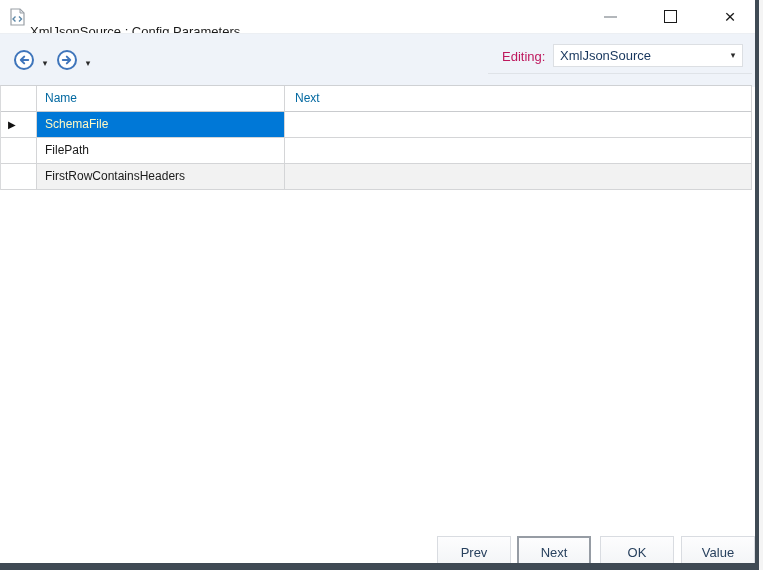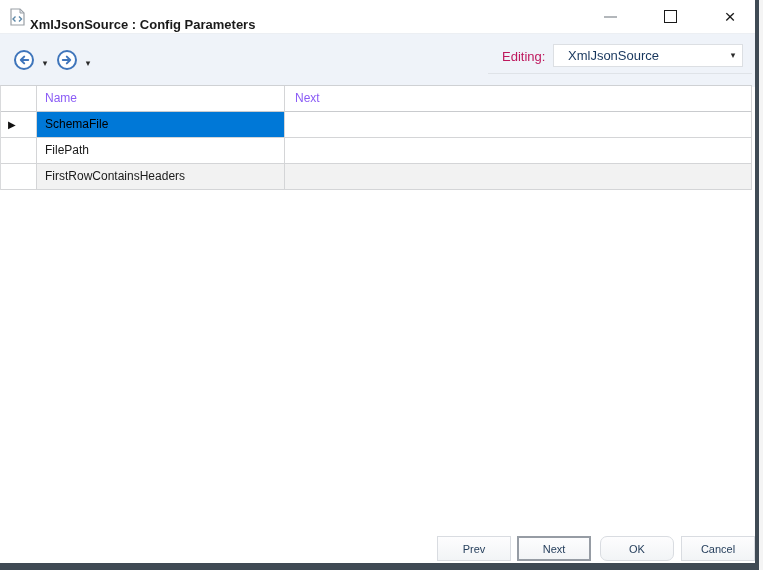--- a/index.html
+++ b/index.html
@@ -5,21 +5,21 @@
   html,body{margin:0;padding:0;}
   body{
     width:763px;height:570px;position:relative;overflow:hidden;
     font-family:"Liberation Sans", sans-serif;
     background:#ffffff;
   }
   .abs{position:absolute;}
 
   
   #title-bar{left:0;top:0;width:755px;height:33px;background:#ffffff;}
-  #title-text{left:30px;top:8px;height:33px;line-height:33px;font-size:13px;color:#1a1a1a;white-space:nowrap;font-weight:bold;}
+  #title-text{left:30px;top:15px;height:33px;line-height:33px;font-size:13px;color:#1a1a1a;white-space:nowrap;}
   #file-icon{left:9px;top:8px;}
   .winbtn{top:0;width:46px;height:33px;display:flex;align-items:center;justify-content:center;cursor:default;}
   #min-btn{left:587px;}
   #max-btn{left:647px;}
   #close-btn{left:707px;}
   #min-glyph{width:13px;height:2px;background:#b3b7bb;}
   #max-glyph{width:11px;height:11px;border:1.4px solid #1a1a1a;background:transparent;}
   #close-glyph{font-size:19px;color:#1a1a1a;line-height:19px;font-weight:400;}
 
   
@@ -27,44 +27,44 @@
   .navbtn{top:50px;width:24px;height:24px;display:flex;align-items:center;justify-content:center;cursor:pointer;}
   #back-btn{left:12px;}
   #fwd-btn{left:55px;}
   .navdrop{top:56px;width:14px;height:14px;display:flex;align-items:center;justify-content:center;cursor:pointer;}
   #back-drop{left:38px;}
   #fwd-drop{left:81px;}
   .caret{font-size:9px;color:#2a2a2a;line-height:9px;}
 
   #editing-label{left:502px;top:46px;height:22px;line-height:22px;font-size:13px;color:#be185d;}
   #editing-combo{left:553px;top:44px;width:190px;height:23px;background:#ffffff;border:1px solid #dcdfe3;box-sizing:border-box;display:flex;align-items:center;cursor:pointer;}
-  #editing-value{flex:1;padding-left:14px;font-size:13px;color:#17365d;white-space:nowrap;overflow:hidden;}
+  #editing-value{flex:1;padding-left:6px;font-size:13px;color:#17365d;white-space:nowrap;overflow:hidden;}
   #combo-caret{width:18px;text-align:center;}
   #combo-underline{left:488px;top:73px;width:264px;height:1px;background:#dfe3e8;}
 
   
   #grid{left:0;top:85px;width:752px;background:#ffffff;border-top:1px solid #cfd1d4;border-left:1px solid #d9dadc;box-sizing:border-box;}
   .g-row{display:flex;height:26px;}
   .g-cell{box-sizing:border-box;border-right:1px solid #d4d5d7;border-bottom:1px solid #d4d5d7;height:26px;line-height:25px;font-size:12px;color:#1a1a1a;overflow:hidden;white-space:nowrap;}
   .rowh{width:36px;background:#ffffff;display:flex;align-items:center;justify-content:flex-start;padding-left:7px;}
   .colname{width:248px;padding-left:8px;}
   .colvalue{flex:1;padding-left:10px;}
-  .g-header .g-cell{background:#ffffff;color:#8b5cf6;border-bottom:1px solid #c9cbce;}
+  .g-header .g-cell{background:#ffffff;color:#0369a1;border-bottom:1px solid #c9cbce;}
   .row-alt .colname,.row-alt .colvalue{background:#f2f2f2;}
-  .cell-selected{background:#0078d7;color:#000000;}
+  .cell-selected{background:#0078d7;color:#fef9c3;}
   #row-pointer{font-size:10px;color:#111111;line-height:10px;}
 
   
-  .btn{top:536px;width:74px;height:25px;background:linear-gradient(#fdfdfe,#f2f4f6);
+  .btn{top:536px;width:74px;height:33px;background:linear-gradient(#fdfdfe,#f2f4f6);
        border:1px solid #d9dce1;box-sizing:border-box;
        display:flex;align-items:center;justify-content:center;
-       font-size:11px;color:#28415e;cursor:pointer;}
+       font-size:13px;color:#28415e;cursor:pointer;}
   #prev-btn{left:437px;}
   #next-btn{left:517px;border:2px solid #969ca4;}
-  #ok-btn{left:600px;border-radius:7px;}
+  #ok-btn{left:600px;}
   #cancel-btn{left:681px;}
 
   
   #right-border{left:755px;top:0;width:4px;height:570px;background:#3f4a54;}
   #right-strip{left:759px;top:0;width:4px;height:570px;background:#f4f4f4;}
   #bottom-border{left:0;top:563px;width:759px;height:7px;background:#3f4a54;}
 </style>
 </head>
 <body>
 
@@ -143,19 +143,19 @@
     <div class="g-row row-alt">
       <div class="g-cell rowh"></div>
       <div class="g-cell colname">FirstRowContainsHeaders</div>
       <div class="g-cell colvalue"></div>
     </div>
   </div>
 
   <div id="prev-btn" class="abs btn">Prev</div>
   <div id="next-btn" class="abs btn">Next</div>
   <div id="ok-btn" class="abs btn">OK</div>
-  <div id="cancel-btn" class="abs btn">Cancel</div>
+  <div id="cancel-btn" class="abs btn">Value</div>
 
   <div id="right-border" class="abs"></div>
   <div id="right-strip" class="abs"></div>
   <div id="bottom-border" class="abs"></div>
 
 </div>
 
 </body></html>

